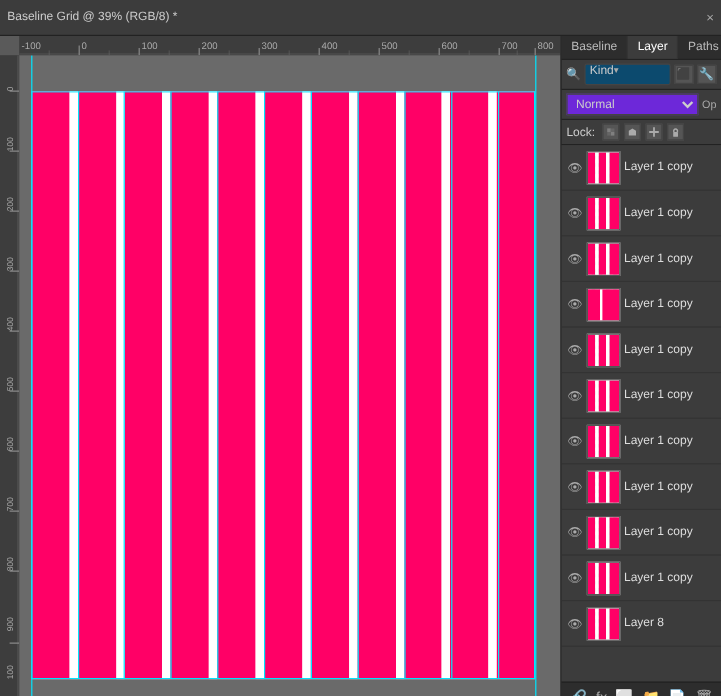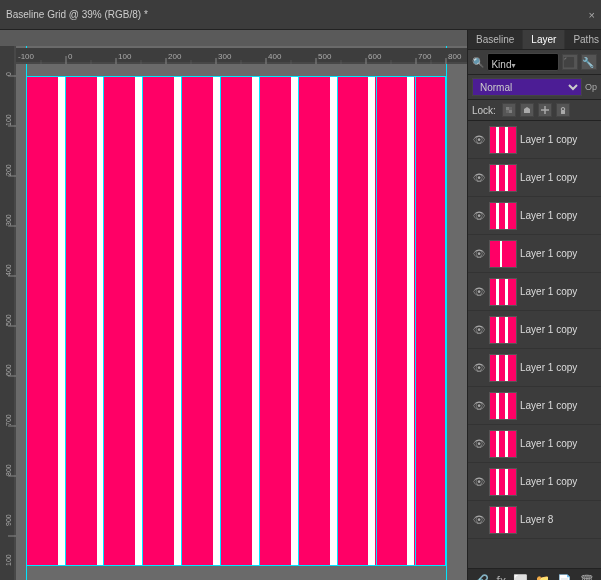--- a/index.html
+++ b/index.html
@@ -38,21 +38,21 @@
     }
 
     .canvas-with-ruler {
       position: relative;
       flex: 1;
       overflow: hidden;
     }
 
     .ruler-svg-h {
       position: absolute;
-      top: 18px;
+      top: 0;
       left: 16px;
       right: 0;
       height: 16px;
       z-index: 2;
     }
     .ruler-svg-v {
       position: absolute;
       top: 16px;
       left: 0;
       width: 16px;
@@ -128,22 +128,22 @@
     
     .layers-toolbar {
       display: flex;
       align-items: center;
       padding: 3px 4px;
       gap: 3px;
       border-bottom: 1px solid #222;
     }
     .search-box {
       display: flex;
-      align-items: flex-end;
-      background: #000000;
+      align-items: flex-start;
+      background: #0c4a6e;
       border: 1px solid #444;
       border-radius: 2px;
       flex: 1;
       height: 18px;
       padding: 0 3px;
     }
     .kind-label {
       font-size: 10px;
       color: #ccc;
     }
@@ -153,21 +153,21 @@
     }
 
     .blending-row {
       display: flex;
       align-items: center;
       padding: 3px 4px;
       gap: 3px;
       border-bottom: 1px solid #222;
     }
     .blend-select {
-      background: #4c1d95;
+      background: #6d28d9;
       border: 1px solid #444;
       color: #ccc;
       font-size: 10px;
       height: 18px;
       flex: 1;
       padding: 0 3px;
     }
     .opacity-label {
       font-size: 9px;
       color: #aaa;

